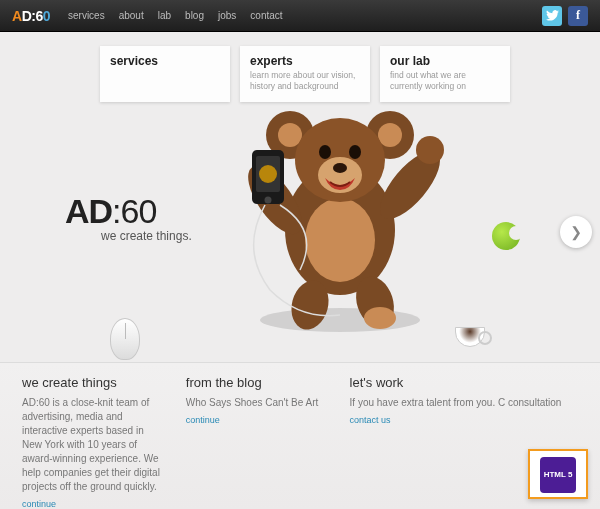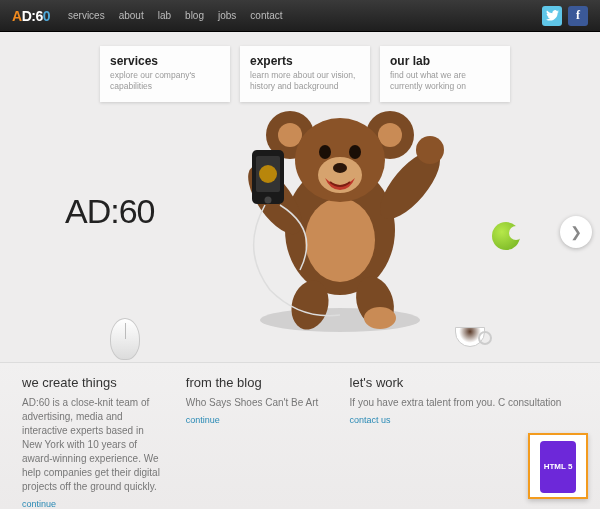--- a/index.html
+++ b/index.html
@@ -19,42 +19,42 @@
   .fb { background: #3b5998; color: #fff; font-weight: bold; font-size: 12px; font-family: serif; }
 
   .cards { display: flex; gap: 10px; padding: 14px 0 0 100px; }
   .card { background: #fdfdfd; width: 130px; padding: 8px 10px 10px; box-shadow: 0 1px 3px rgba(0,0,0,0.15); }
   .card h3 { font-size: 12px; font-weight: 600; color: #222; margin-bottom: 2px; }
   .card p { font-size: 8.5px; color: #9a9a9a; line-height: 1.3; }
 
   .hero { position: relative; height: 260px; }
   .brand { position: absolute; left: 65px; top: 90px; }
   .brand .big { font-size: 34px; font-weight: 300; letter-spacing: -1px; color: #222; }
-  .brand .big b { font-weight: 400; }
+  .brand .big b { font-weight: 700; }
   .brand .tag { font-size: 12px; color: #555; margin-top: -2px; margin-left: 36px; }
 
   .bear-area { position: absolute; left: 230px; top: -12px; width: 220px; height: 250px; }
   .apple { position: absolute; right: 80px; top: 120px; width: 28px; height: 28px; background: radial-gradient(circle at 35% 35%, #b6e84a, #6fae1f); border-radius: 50%; }
   .apple::after { content:""; position:absolute; right:-3px; top:4px; width:14px; height:14px; background:#eeeded; border-radius:50%; }
   .cup { position: absolute; right: 115px; bottom: 15px; width: 30px; height: 20px; background: radial-gradient(ellipse at 50% 20%, #5a3a28, #fff 55%); border-radius: 0 0 15px 15px; border: 1px solid #ccc; }
   .cup::after{content:""; position:absolute; right:-8px; top:3px; width:10px; height:10px; border:2px solid #ccc; border-radius:50%;}
   .mouse { position: absolute; left: 110px; bottom: 2px; width: 30px; height: 42px; background: linear-gradient(#fff,#dcdcdc); border-radius: 50% 50% 45% 45%; border: 1px solid #c8c8c8; }
   .mouse::before{content:"";position:absolute;left:50%;top:4px;width:1px;height:16px;background:#bbb;}
 
   .next { position: absolute; right: 8px; top: 50%; transform: translateY(-50%); width: 32px; height: 32px; border-radius: 50%; background: #fff; box-shadow: 0 1px 4px rgba(0,0,0,0.25); display: flex; align-items: center; justify-content: center; color: #888; font-size: 14px; cursor: pointer; }
 
   .cols { display: flex; padding: 12px 22px 0; gap: 21px; border-top: 1px solid #dcdcdc; background: linear-gradient(#f1f0f0, #eceaea); }
   .col { flex: 1; }
   .col h4 { font-size: 13px; font-weight: 400; color: #333; margin-bottom: 6px; }
   .col p { font-size: 10px; color: #777; line-height: 1.4; margin-bottom: 4px; }
   .col a { font-size: 9px; color: #2a8ab5; text-decoration: none; cursor: pointer; }
   .col.big { flex: 1.6; }
 
   .watermark { position: absolute; right: 12px; bottom: 10px; background: #fff; border: 2px solid #f39b1e; padding: 6px 10px 4px; display: flex; align-items: center; gap: 8px; box-shadow: 0 2px 5px rgba(0,0,0,0.2); }
-  .wm-badge { width: 36px; height: 52px; background: #6d28d9; border-radius: 4px; color: #fff; display: flex; align-items: center; justify-content: center; font-size: 8px; font-weight: bold; text-align: right; line-height:1.1; }
+  .wm-badge { width: 36px; height: 36px; background: #4c1d95; border-radius: 4px; color: #fff; display: flex; align-items: center; justify-content: center; font-size: 8px; font-weight: bold; text-align: right; line-height:1.1; }
   .wm-txt .t { font-size: 15px; font-weight: bold; color: #333; }
   .wm-txt .u { font-size: 11px; color: #f39b1e; font-weight: bold; }
 </style>
 </head>
 <body>
 
 <div class="topbar">
   <div class="logo"><span class="a">A</span><span class="d">D</span><span class="c">:6</span><span class="s">0</span></div>
   <div class="nav">
     <a>services</a>
@@ -70,35 +70,35 @@
           <path fill="#fff" d="M24 2.4a9.8 9.8 0 0 1-2.8.8 4.9 4.9 0 0 0 2.1-2.7 9.8 9.8 0 0 1-3.1 1.2A4.9 4.9 0 0 0 11.8 6a13.9 13.9 0 0 1-10-5.1 4.9 4.9 0 0 0 1.5 6.5A4.9 4.9 0 0 1 1 6.8v.1a4.9 4.9 0 0 0 3.9 4.8 4.9 4.9 0 0 1-2.2.1 4.9 4.9 0 0 0 4.6 3.4A9.8 9.8 0 0 1 0 17.2 13.9 13.9 0 0 0 7.5 19.4c9 0 14-7.5 14-14v-.6A10 10 0 0 0 24 2.4z"></path>
         </svg>
     </div>
     <div class="sico fb">f</div>
   </div>
 </div>
 
 <div class="cards">
   <div class="card">
     <h3>services</h3>
-    <p>explore our company's capabilities</p>
   </div>
   <div class="card">
     <h3>experts</h3>
     <p>learn more about our vision, history and background</p>
   </div>
   <div class="card">
     <h3>our lab</h3>
     <p>find out what we are currently working on</p>
   </div>
 </div>
 
 <div class="hero">
   <div class="brand">
     <div class="big"><b>AD</b><span>:60</span></div>
+    <div class="tag">we create things.</div>
   </div>
   <div class="bear-area">
     <svg width="220" height="250" viewBox="0 0 220 250">
       <ellipse cx="110" cy="230" rx="80" ry="12" fill="rgba(0,0,0,0.12)"></ellipse>
       <ellipse cx="60" cy="45" rx="24" ry="24" fill="#7a4a24"></ellipse>
       <ellipse cx="160" cy="45" rx="24" ry="24" fill="#7a4a24"></ellipse>
       <ellipse cx="60" cy="45" rx="12" ry="12" fill="#c98b55"></ellipse>
       <ellipse cx="160" cy="45" rx="12" ry="12" fill="#c98b55"></ellipse>
       <ellipse cx="110" cy="140" rx="55" ry="65" fill="#7a4a24"></ellipse>
       <ellipse cx="110" cy="150" rx="35" ry="42" fill="#c98b55"></ellipse>

